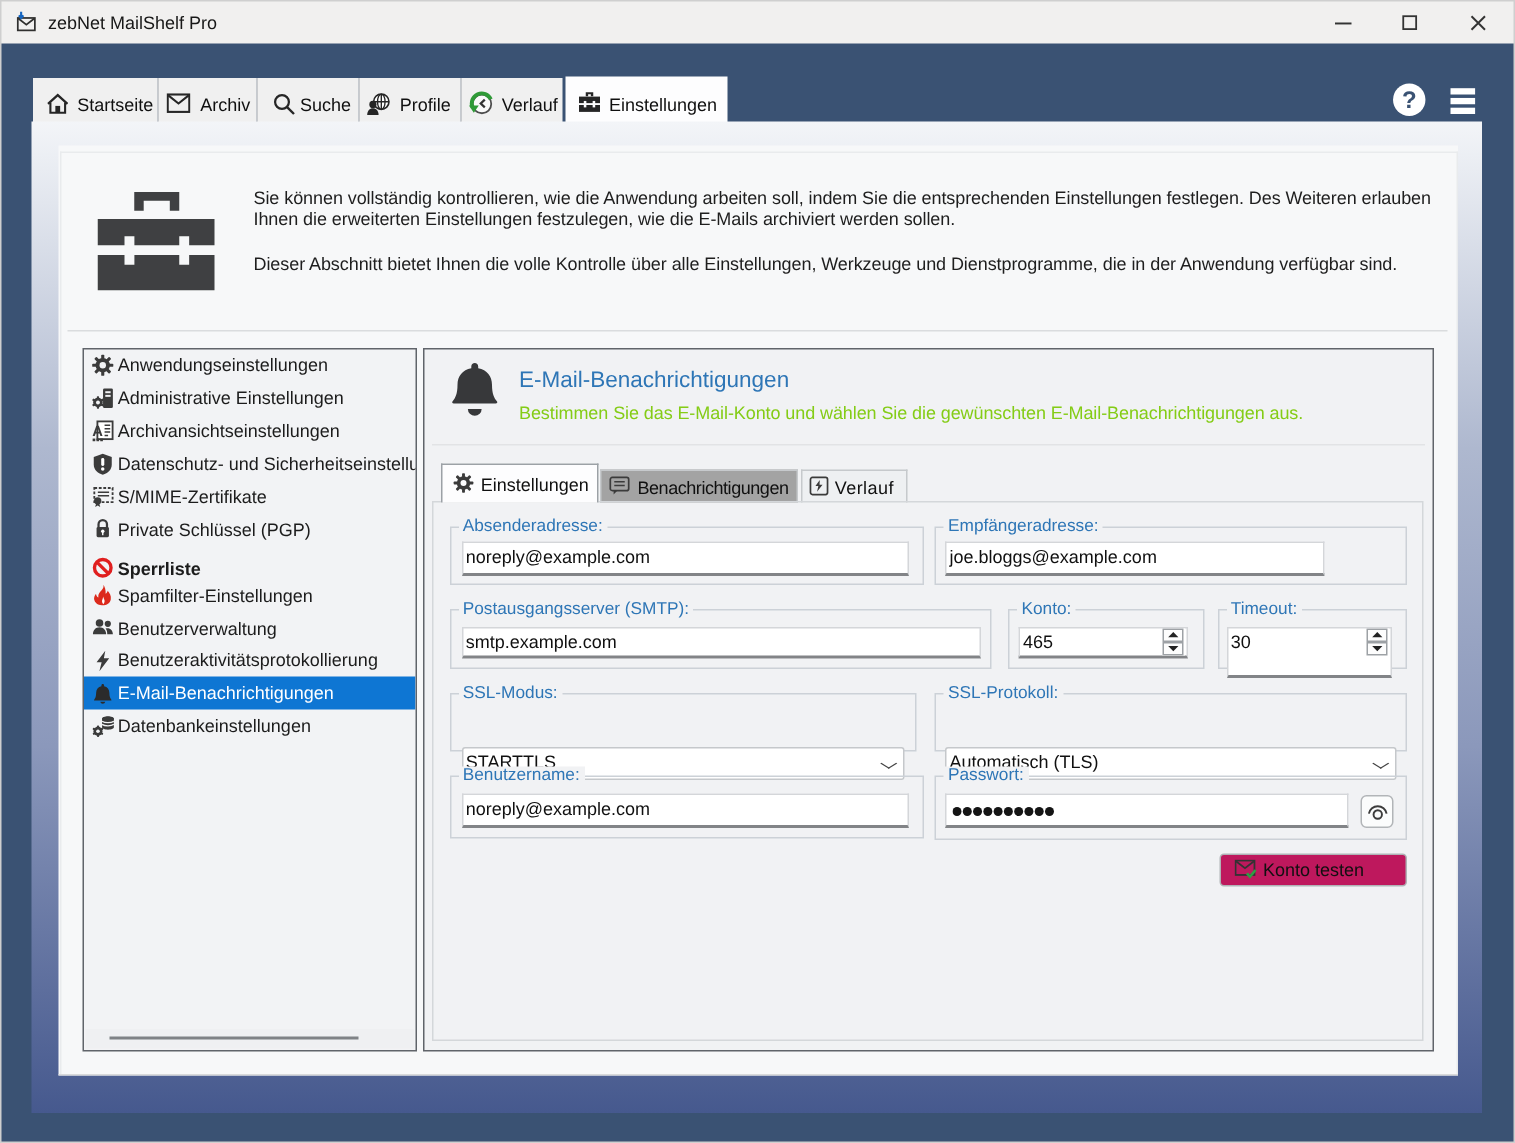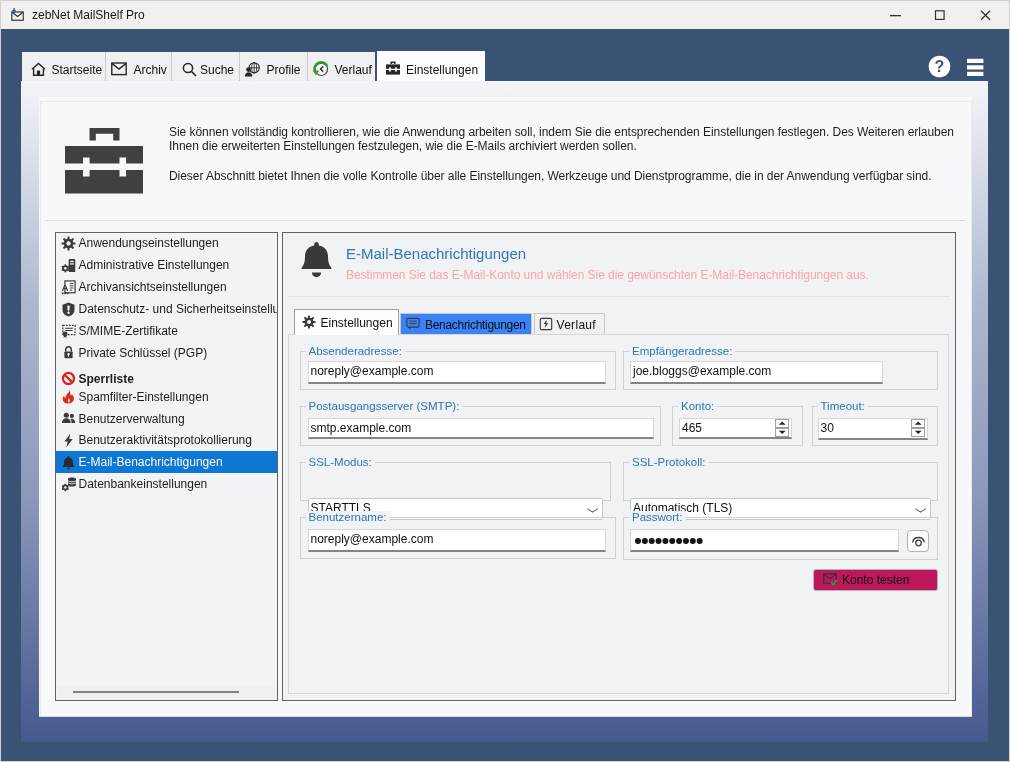--- a/index.html
+++ b/index.html
@@ -25,26 +25,26 @@
 .si{position:absolute;left:0;width:100%;height:22px;}
 .si .ic{position:absolute;left:5px;top:4px;width:15px;height:15px;}
 .si .tx{position:absolute;left:23px;top:4.5px;font-size:12px;color:#1c1c1c;white-space:nowrap;}
 .si.sel{background:#0e76d3;}
 .si.sel .tx{color:#fff;}
 #sbtrack{left:1px;bottom:1px;width:219px;height:13px;background:#eff0f2;position:absolute;}
 #sbthumb{position:absolute;left:16px;top:5px;width:166px;height:2px;background:#7f8286;}
 
 #rpanel{left:281.5px;top:232px;width:672px;height:466.5px;border:1px solid #60646a;background:#f1f2f4;}
 #rtitle{left:346px;top:245px;font-size:15px;color:#2e76b6;}
-#rsub{left:346px;top:268px;font-size:12px;letter-spacing:-0.06px;color:#fca5a5;}
+#rsub{left:346px;top:268px;font-size:12px;letter-spacing:-0.06px;color:#84cc16;}
 #rsep{left:287.5px;top:296px;width:662px;height:1px;background:#e2e3e5;}
 #stab1 span,#stab2 span,#stab3 span{font-size:12px;color:#101010;white-space:nowrap;}
 #stab2 span,#stab3 span{letter-spacing:-0.3px;}
 #stab1{left:293.5px;top:309px;width:103px;height:25px;background:#fdfdfe;border:1px solid #9ca1a6;border-bottom:none;z-index:2;}
-#stab2{left:400px;top:313px;width:129.5px;height:21px;background:#3b82f6;border:1px solid #c6c9cc;border-bottom:none;}
+#stab2{left:400px;top:313px;width:129.5px;height:21px;background:#a3a3a3;border:1px solid #c6c9cc;border-bottom:none;}
 #stab3{left:533.5px;top:313px;width:69.5px;height:21px;background:#eef0f2;border:1px solid #c6c9cc;border-bottom:none;}
 #stabbox{left:288px;top:333.5px;width:658.5px;height:358px;border:1px solid #d4d7da;}
 
 .gb{position:absolute;border:1px solid #ccd1d7;box-sizing:border-box;}
 .gb .lb{position:absolute;top:-7px;left:5px;background:#f1f2f4;padding:0 3px;color:#2e76b6;font-size:11.5px;line-height:13px;white-space:nowrap;}
 .inp{position:absolute;background:#fff;border:1px solid #d4d6d9;border-bottom:2px solid #828487;font-size:12px;color:#101010;padding:2px 0 0 2px;line-height:14px;white-space:nowrap;box-sizing:border-box;}
 .cmb{border:1px solid #c5c8cb !important;border-radius:2px;margin-top:25px;}
 .spin{position:absolute;right:1px;top:0.5px;width:15px;height:17.5px;background:#fff;}
 .spin svg{z-index:5;}
 .spin::before,.spin::after{content:"";position:absolute;left:0;width:12.5px;height:6.5px;border:1px solid #9da1a5;background:#fdfdfd;}
@@ -335,21 +335,21 @@
   </div>
 <div class="inp" style="left:679px;top:417.5px;width:112.5px;height:21.5px;">465<span class="spin">
       <svg style="position:absolute;left:0;top:0" width="15" height="18" viewBox="0 0 15 18">
         <polygon points="7.2,2.4 10.6,5.8 3.8,5.8" fill="#222"></polygon>
         <polygon points="3.8,11.7 10.6,11.7 7.2,15.1" fill="#222"></polygon>
       </svg>
     </span></div>
 <div class="gb" style="left:811.5px;top:406px;width:126.5px;height:40px;">
     <span class="lb">Timeout:</span>
   </div>
-<div class="inp" style="left:817.5px;top:417.5px;width:110px;height:22px;">30<span class="spin">
+<div class="inp" style="left:817.5px;top:417.5px;width:110px;height:34px;">30<span class="spin">
       <svg style="position:absolute;left:0;top:0" width="15" height="18" viewBox="0 0 15 18">
         <polygon points="7.2,2.4 10.6,5.8 3.8,5.8" fill="#222"></polygon>
         <polygon points="3.8,11.7 10.6,11.7 7.2,15.1" fill="#222"></polygon>
       </svg>
     </span></div>
 
 <div class="gb" style="left:299.5px;top:461.5px;width:311px;height:39.5px;">
     <span class="lb">SSL-Modus:</span>
   </div>
 <div class="inp cmb" style="left:307.5px;top:473px;width:295px;height:22px;">STARTTLS<span class="chev"></span></div>

